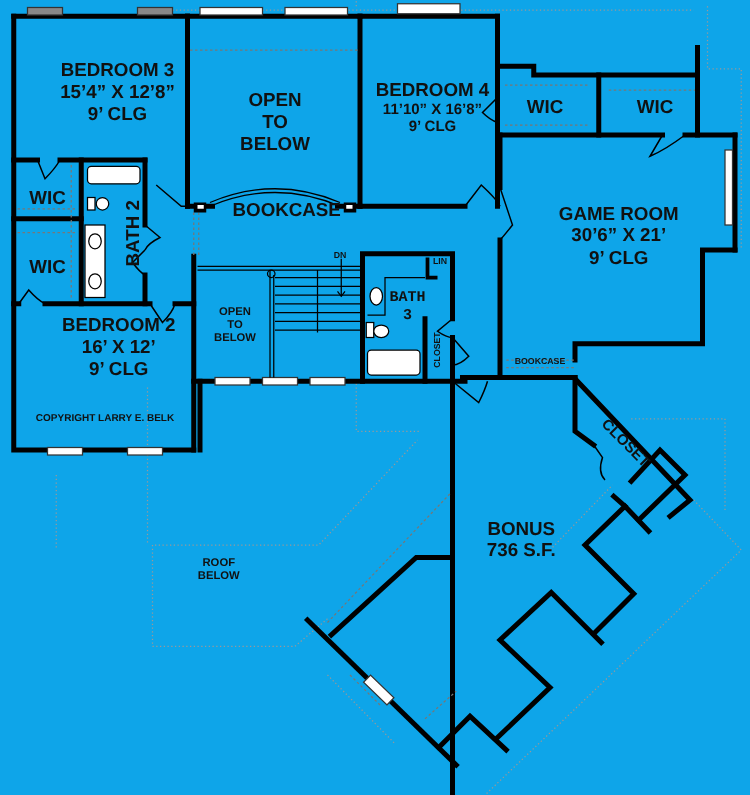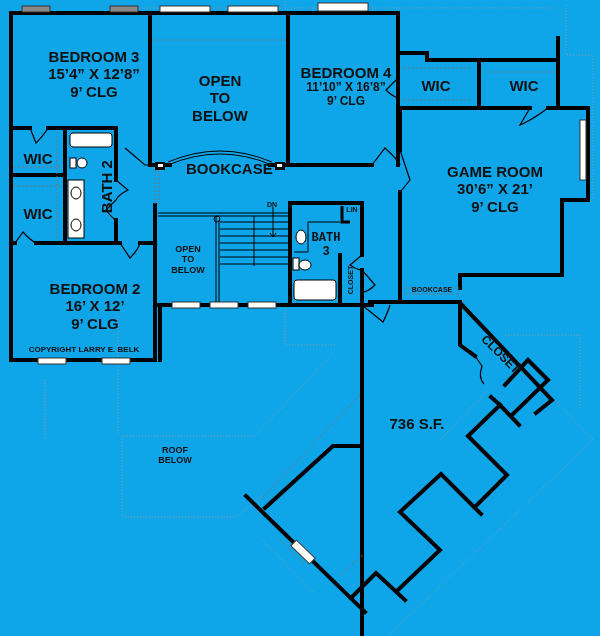--- a/index.html
+++ b/index.html
@@ -237,31 +237,32 @@
   <div>BATH</div>
   <div>3</div>
 </div>
 
 <div class="lbl xs" style="left:343px;top:206px;width:18px;">LIN</div>
 
 <div class="lbl xs" style="left:330px;top:276px;width:42px;transform:rotate(-90deg);">CLOSET</div>
 
 <div class="lbl xs" style="left:404px;top:286px;width:56px;">BOOKCASE</div>
 
-<div class="lbl big" style="left:40px;top:280px;width:110px;">
+<div class="lbl big" style="left:40px;top:252px;width:110px;">
   <div>BEDROOM 2</div>
   <div>16’ X 12’</div>
   <div>9’ CLG</div>
 </div>
 
-<div class="lbl xs" style="left:16px;top:345px;width:136px;font-size:8px;">COPYRIGHT LARRY E. BELK</div>
+<div class="lbl xs" style="left:16px;top:330px;width:136px;font-size:8px;">COPYRIGHT LARRY E. BELK</div>
 
 <div class="lbl med" style="left:468px;top:348px;width:64px;transform:rotate(45deg);">CLOSET</div>
 
 <div class="lbl big" style="left:372px;top:415px;width:90px;">
+  <div>BONUS</div>
   <div>736 S.F.</div>
 </div>
 
 <div class="lbl sm" style="left:150px;top:445px;width:50px;">
   <div>ROOF</div>
   <div>BELOW</div>
 </div>
 </div>
 
 </body></html>

